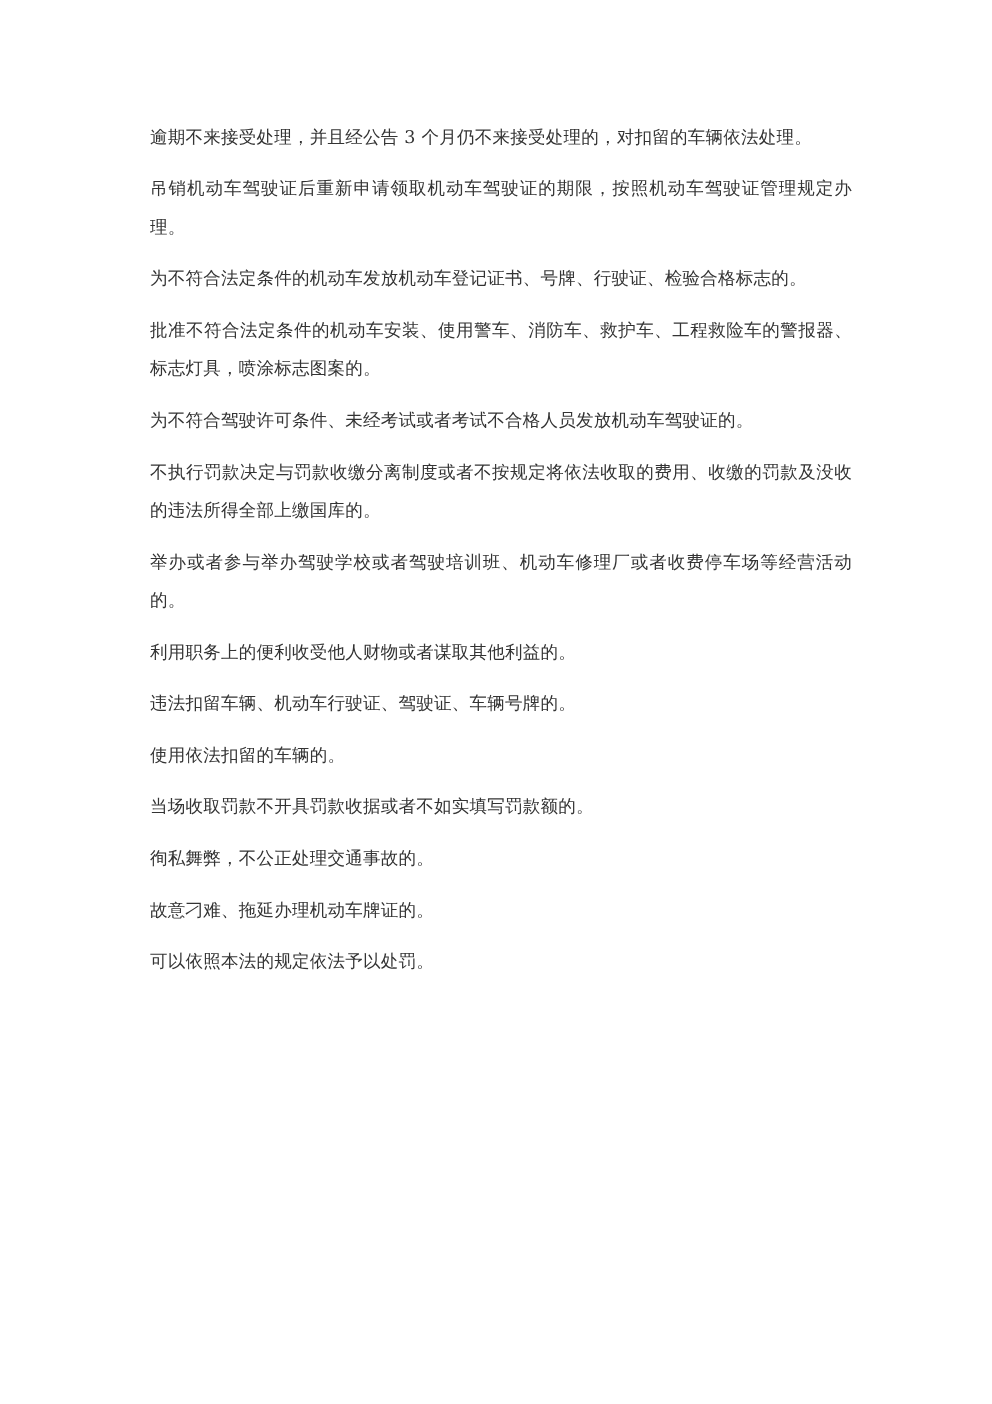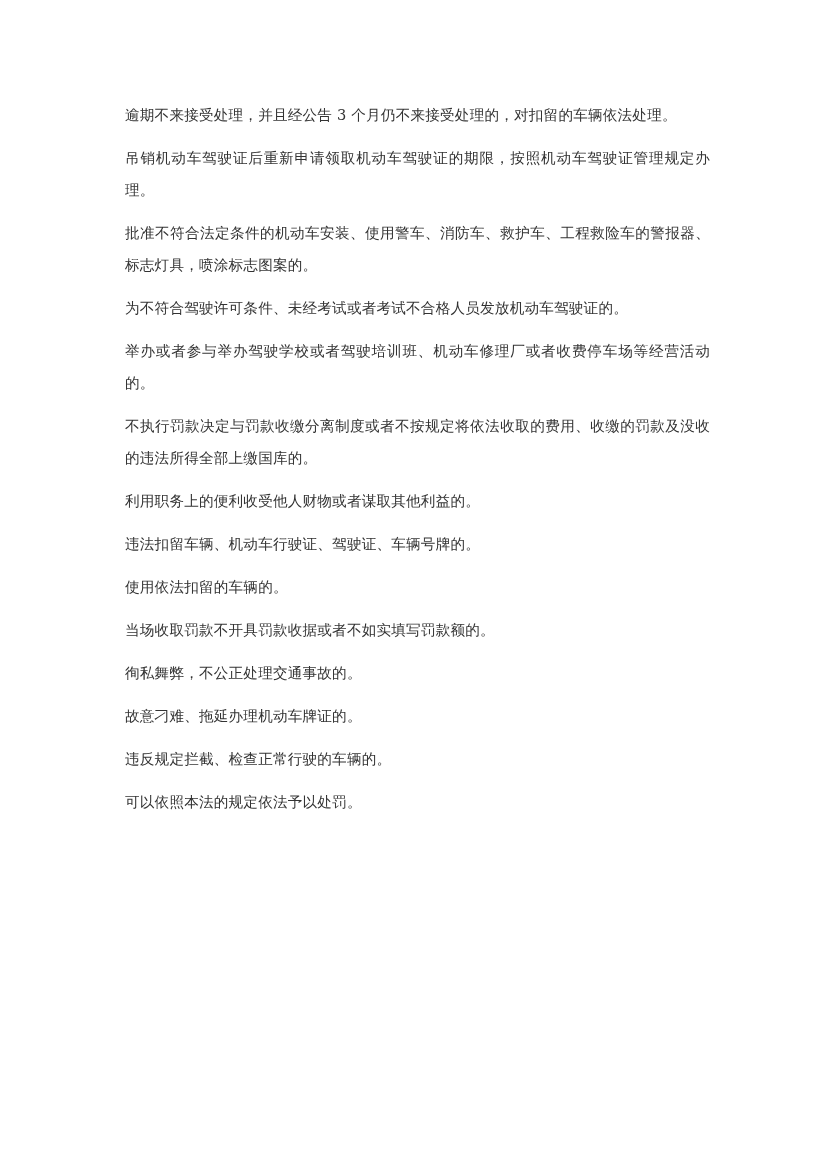--- a/index.html
+++ b/index.html
@@ -28,25 +28,25 @@
     text-align: justify;
     letter-spacing: 0.2px;
   }
 </style>
 </head>
 <body>
 
 <div class="page">
   <p class="doc-paragraph">逾期不来接受处理，并且经公告 3 个月仍不来接受处理的，对扣留的车辆依法处理。</p>
   <p class="doc-paragraph">吊销机动车驾驶证后重新申请领取机动车驾驶证的期限，按照机动车驾驶证管理规定办理。</p>
+  <p class="doc-paragraph">为不符合法定条件的机动车发放机动车登记证书、号牌、行驶证、检验合格标志的。</p>
   <p class="doc-paragraph">批准不符合法定条件的机动车安装、使用警车、消防车、救护车、工程救险车的警报器、标志灯具，喷涂标志图案的。</p>
   <p class="doc-paragraph">为不符合驾驶许可条件、未经考试或者考试不合格人员发放机动车驾驶证的。</p>
+  <p class="doc-paragraph">不执行罚款决定与罚款收缴分离制度或者不按规定将依法收取的费用、收缴的罚款及没收的违法所得全部上缴国库的。</p>
   <p class="doc-paragraph">举办或者参与举办驾驶学校或者驾驶培训班、机动车修理厂或者收费停车场等经营活动的。</p>
-  <p class="doc-paragraph">不执行罚款决定与罚款收缴分离制度或者不按规定将依法收取的费用、收缴的罚款及没收的违法所得全部上缴国库的。</p>
   <p class="doc-paragraph">利用职务上的便利收受他人财物或者谋取其他利益的。</p>
   <p class="doc-paragraph">违法扣留车辆、机动车行驶证、驾驶证、车辆号牌的。</p>
   <p class="doc-paragraph">使用依法扣留的车辆的。</p>
   <p class="doc-paragraph">当场收取罚款不开具罚款收据或者不如实填写罚款额的。</p>
   <p class="doc-paragraph">徇私舞弊，不公正处理交通事故的。</p>
   <p class="doc-paragraph">故意刁难、拖延办理机动车牌证的。</p>
-  <p class="doc-paragraph">违反规定拦截、检查正常行驶的车辆的。</p>
   <p class="doc-paragraph">可以依照本法的规定依法予以处罚。</p>
 </div>
 
 </body></html>

